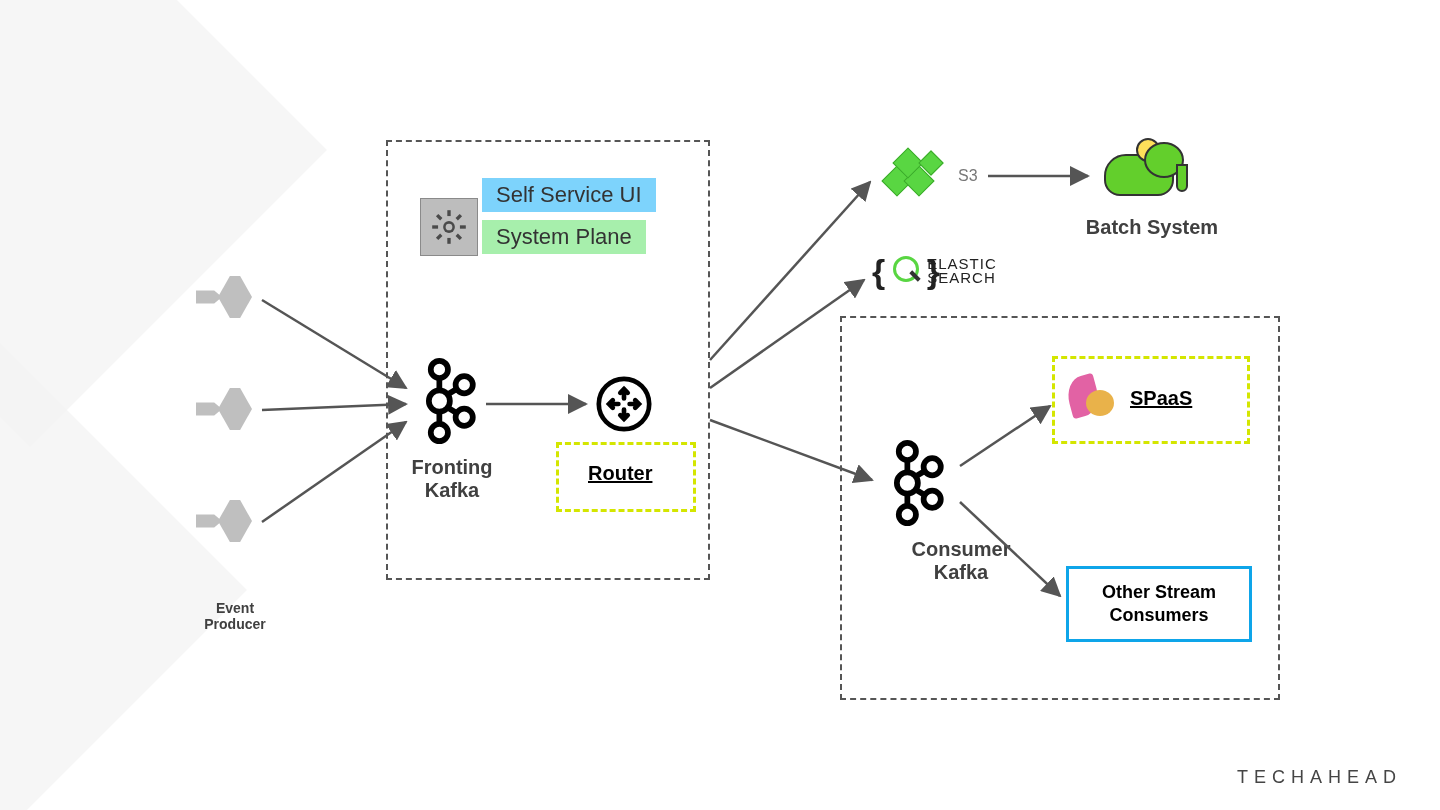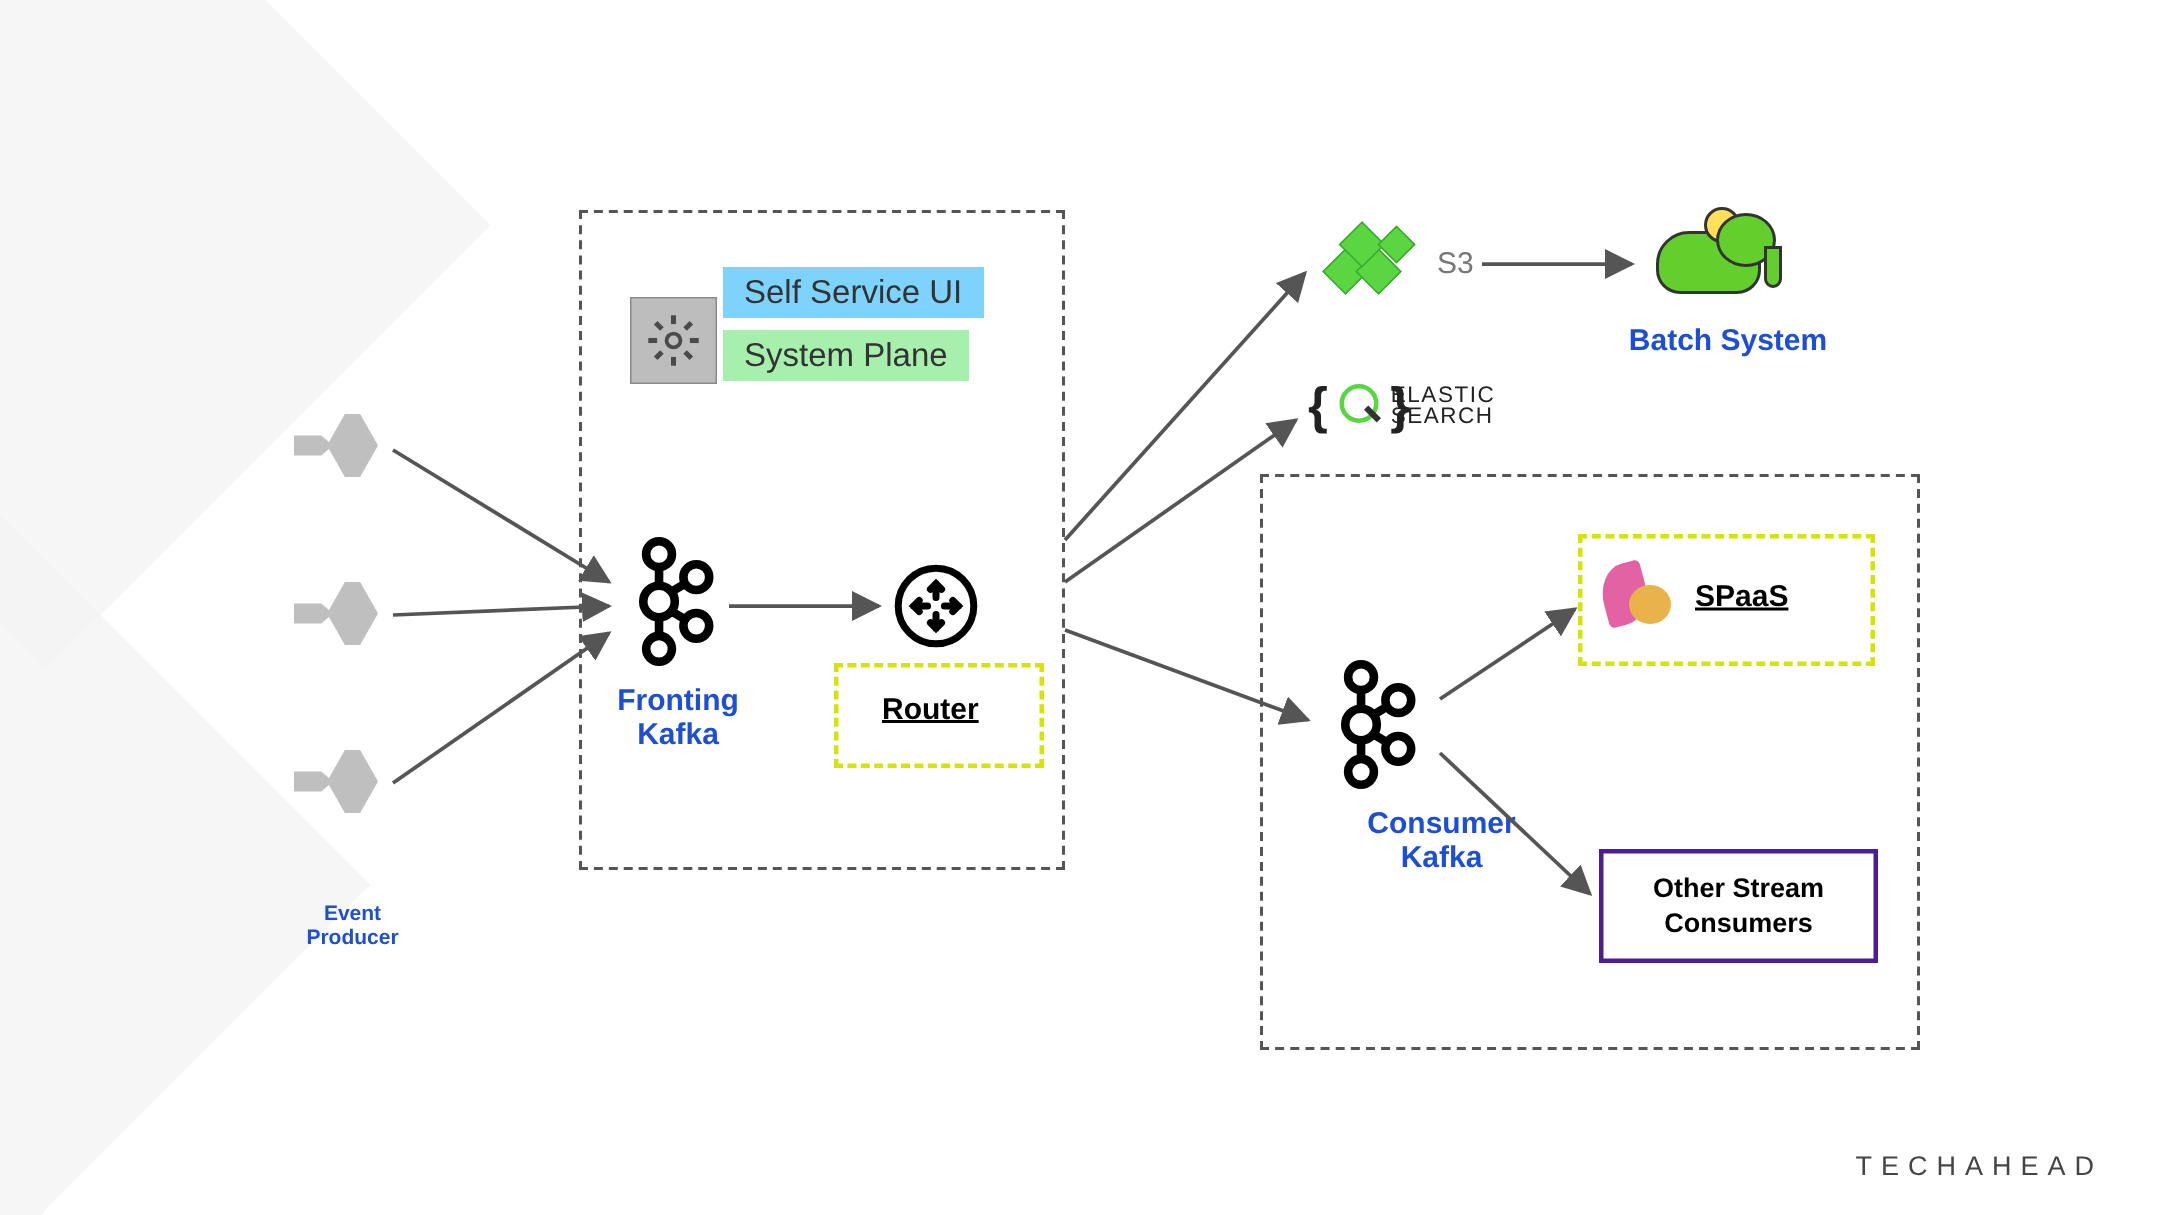--- a/index.html
+++ b/index.html
@@ -15,34 +15,34 @@
   .bg-poly {
     position: absolute;
     background: #f4f4f4;
     opacity: 0.8;
   }
   .poly1 { width: 420px; height: 420px; left: -180px; top: -60px; transform: rotate(45deg); }
   .poly2 { width: 420px; height: 420px; left: -260px; top: 380px; transform: rotate(45deg); }
 
   .stage { position: absolute; inset: 0; }
   .node { position: absolute; }
-  .label { font-weight: 700; text-align: center; color: #1d4ed8; }
+  .label { font-weight: 700; text-align: center; color: #404040; }
 
   
   .dashed-box {
     position: absolute;
     border: 2px dashed #555;
   }
   .yellow-dashed {
     position: absolute;
     border: 3px dashed #d4e600;
   }
   .solid-box {
     position: absolute;
-    border: 3px solid #4c1d95;
+    border: 3px solid #0ea5e9;
   }
 
   
   .producer-icon {
     width: 60px; height: 42px;
     position: relative;
   }
   .producer-icon::before {
     content: "";
     position: absolute;
@@ -90,21 +90,21 @@
   .s3-cubes { position: relative; width: 70px; height: 56px; }
   .cube {
     position: absolute; width: 22px; height: 22px;
     background: #59d642; transform: rotate(45deg);
     border: 1px solid #3aa92a;
   }
   .cube.c1 { left: 8px;  top: 22px; }
   .cube.c2 { left: 30px; top: 22px; }
   .cube.c3 { left: 19px; top: 4px;  }
   .cube.c4 { left: 44px; top: 6px;  width:18px; height:18px; }
-  .s3-label { font-size: 20px; color: #777; }
+  .s3-label { font-size: 16px; color: #777; }
 
   
   .elastic { display:flex; align-items:center; gap:4px; }
   .mag {
     width: 34px; height: 34px; position: relative;
   }
   .mag::before {
     content:""; position:absolute; left:4px; top:2px;
     width:20px; height:20px; border:3px solid #59d642; border-radius:50%;
   }

